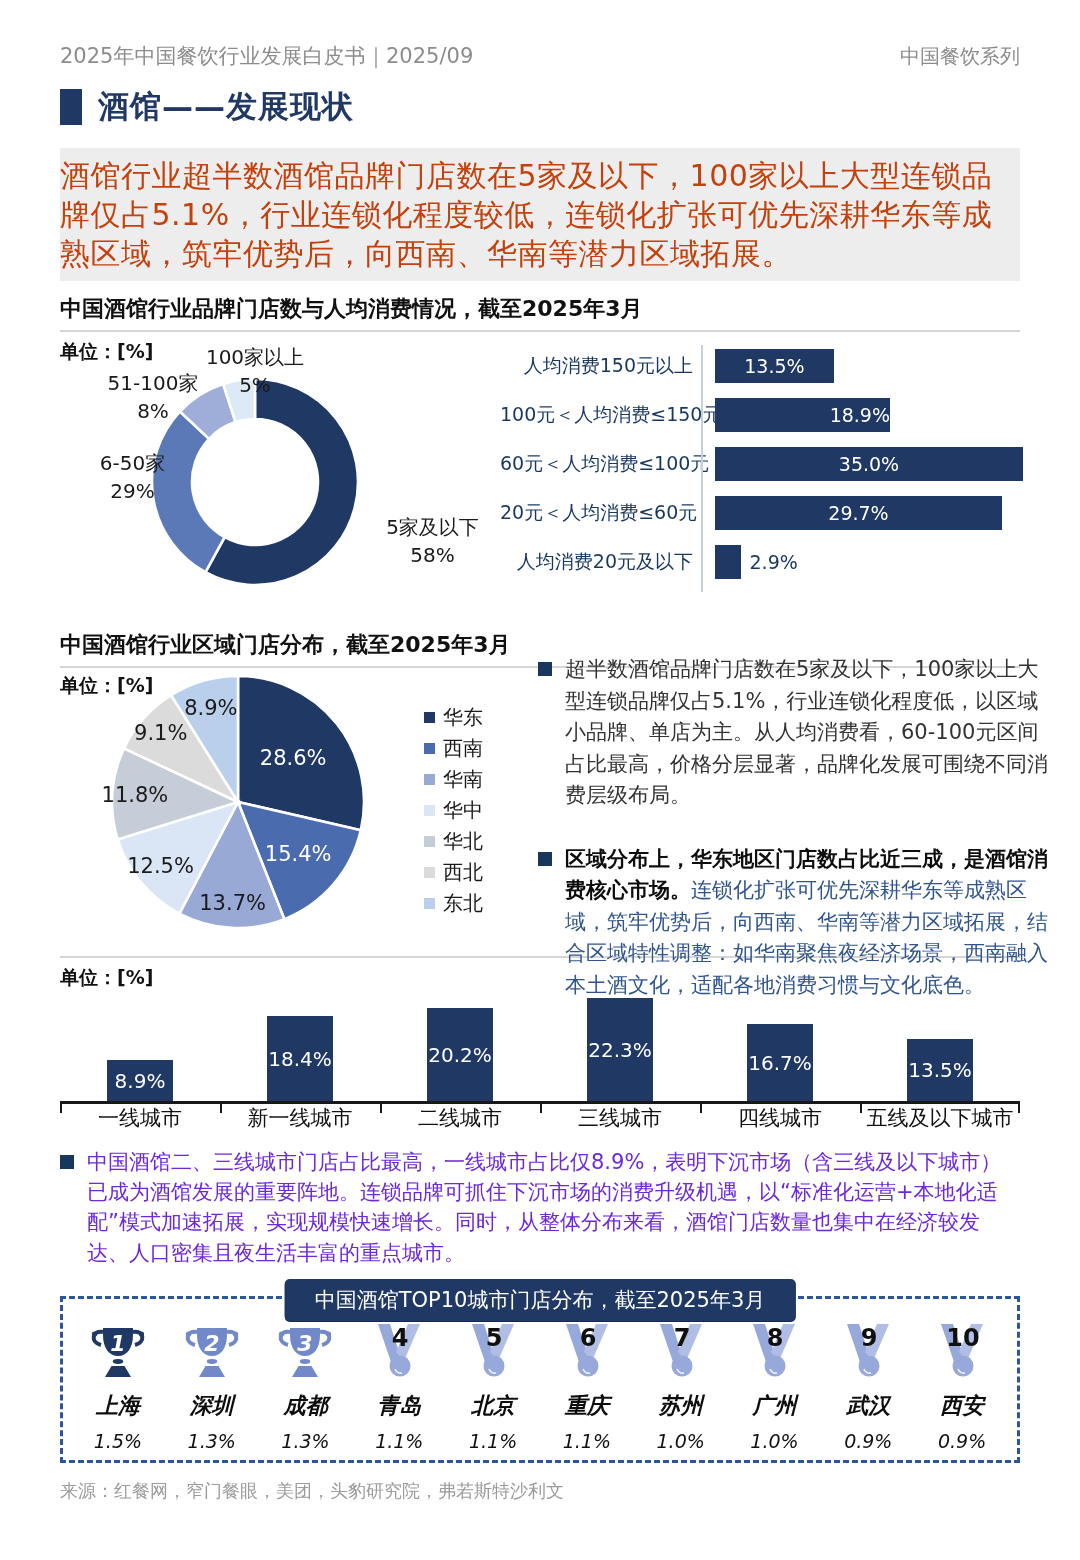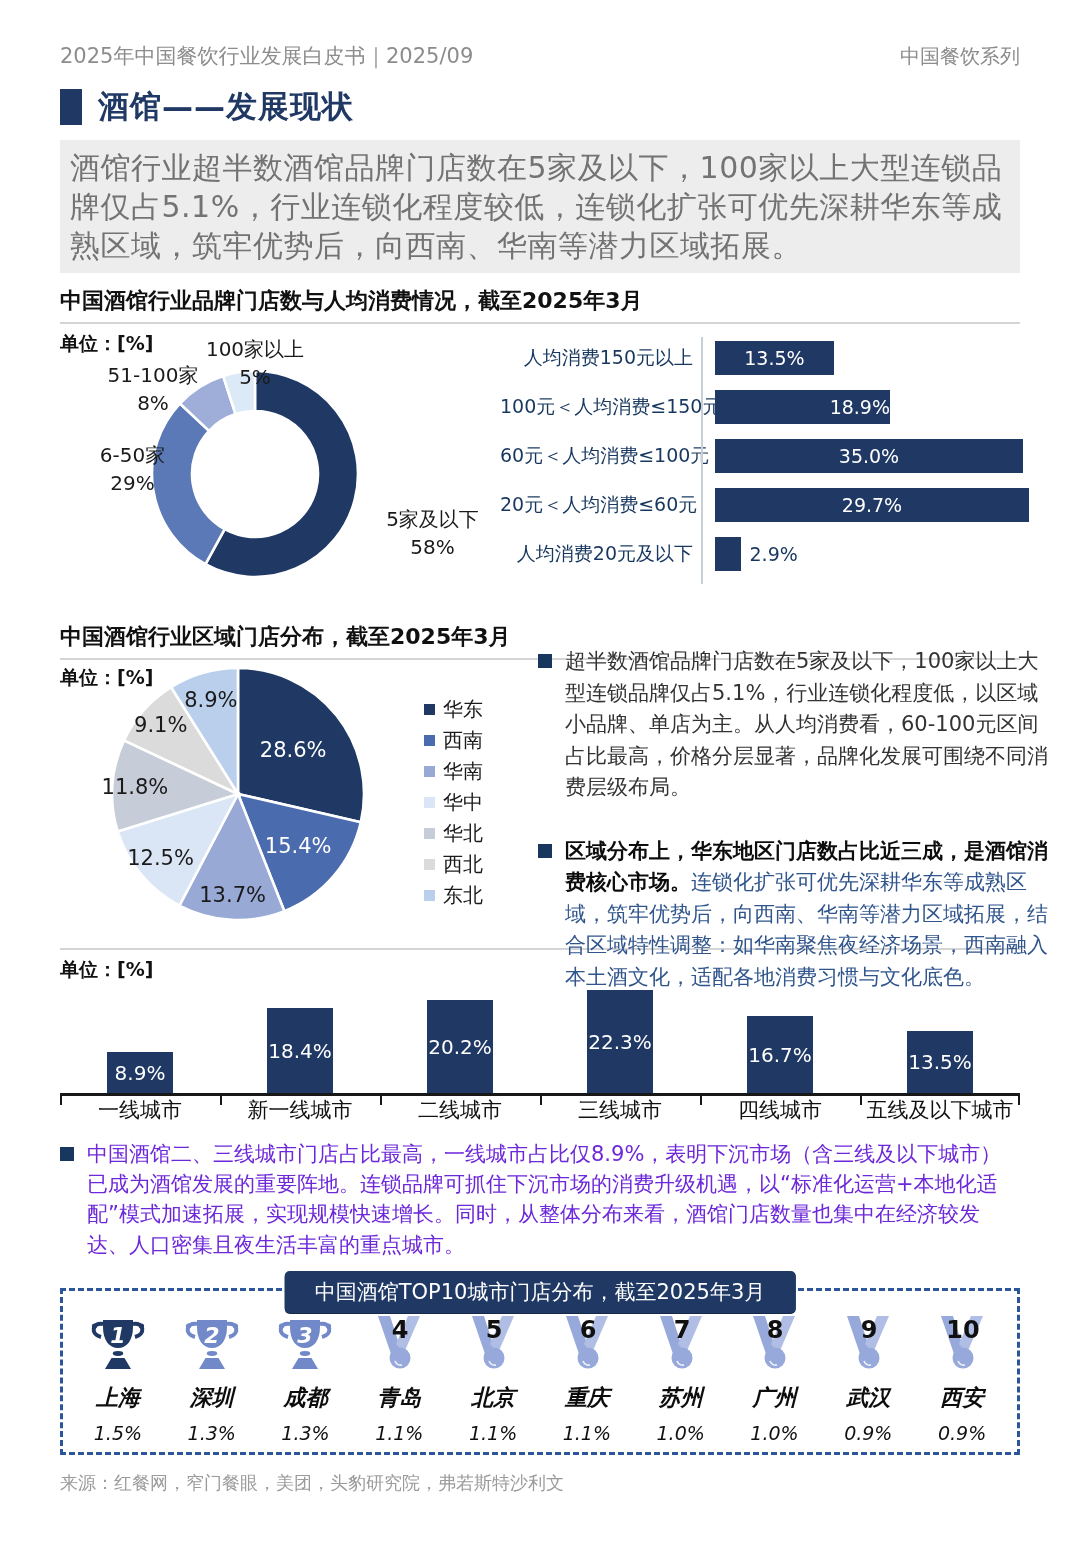--- a/index.html
+++ b/index.html
@@ -8,22 +8,22 @@
   .content{padding:0 60px;}
 
   .header{display:flex;justify-content:space-between;align-items:flex-end;padding-top:42px;}
   .header-left{font-size:21px;color:#8C8C8C;}
   .header-right{font-size:20px;color:#8C8C8C;}
 
   .section-row{display:flex;align-items:center;margin-top:16px;}
   .tsq{width:22px;height:36px;background:#1F3864;margin-right:16px;}
   .ptitle{font-size:31px;font-weight:bold;color:#1F3864;margin:0;letter-spacing:1px;}
 
-  .highlight{margin-top:12px;background:#EDEDED;color:#737373;font-size:30px;
-             line-height:1.3;padding:8px 10px;letter-spacing:.5px;}
+  .highlight{margin-top:20px;background:#EDEDED;color:#c2410c;font-size:30px;
+             line-height:1.3;padding:8px 0;letter-spacing:.5px;}
 
   .ctitle{margin-top:13px;font-size:22px;font-weight:600;color:#111;}
   .rule{border-bottom:2px solid #D5D5D5;margin-top:6px;}
   .unit{margin-top:7px;font-size:19px;font-weight:bold;color:#111;}
 
   
   .c1body{position:relative;height:250px;margin-top:2px;}
   #donut{position:absolute;left:80px;top:0;}
   .dlabel{position:absolute;text-align:center;font-size:20px;color:#1a1a1a;line-height:1.4;}
   .dl-top{left:140px;top:-24px;width:110px;}
@@ -148,21 +148,21 @@
             <div class="hlabel">60元＜人均消费≤100元</div>
             <div class="htrack">
               <div class="hbarEl" style="width: 308px; background: rgb(31, 56, 100);">
                 <span class="hval">35.0%</span>
               </div>
             </div>
           </div>
           <div class="hrow">
             <div class="hlabel">20元＜人均消费≤60元</div>
             <div class="htrack">
-              <div class="hbarEl" style="width: 314px; background: rgb(31, 56, 100);">
+              <div class="hbarEl" style="width: 287px; background: rgb(31, 56, 100);">
                 <span class="hval">29.7%</span>
               </div>
             </div>
           </div>
           <div class="hrow">
             <div class="hlabel">人均消费20元及以下</div>
             <div class="htrack">
               <div class="hbarEl" style="width: 25.52px; background: rgb(31, 56, 100);"></div>
               <span class="hval-out">2.9%</span>
             </div>

